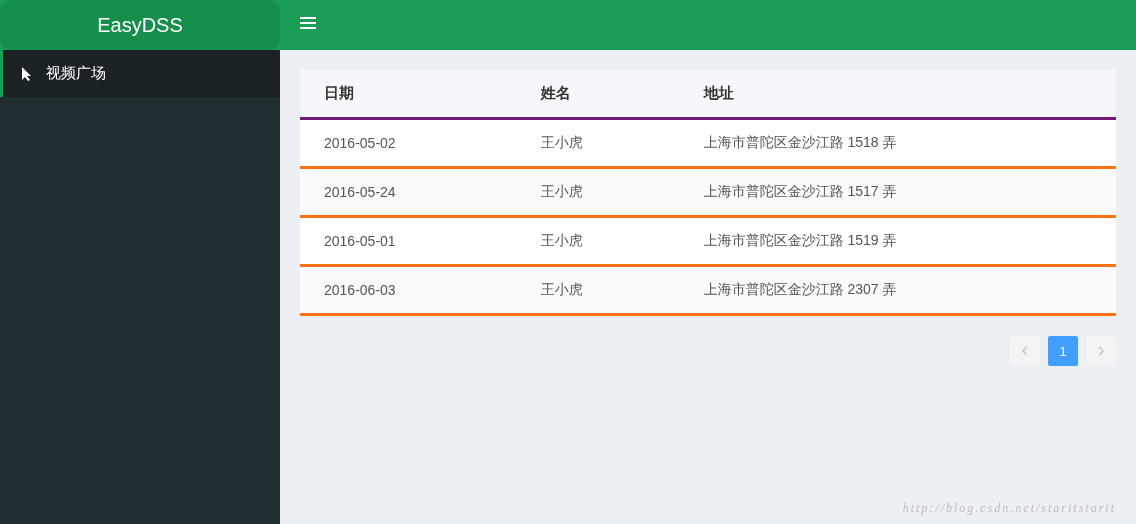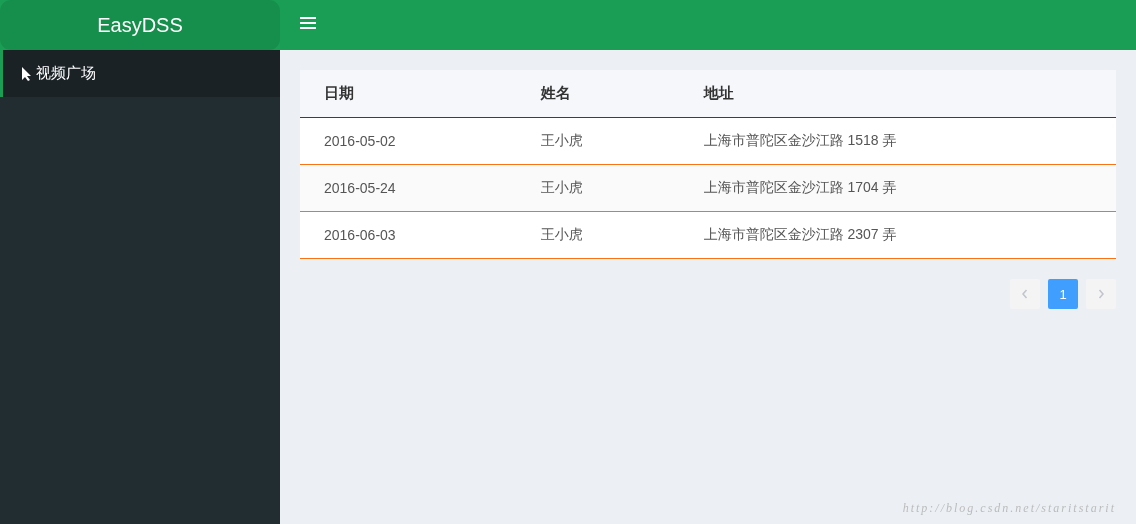--- a/index.html
+++ b/index.html
@@ -6,31 +6,31 @@
     body { font-family: "Helvetica Neue", Helvetica, "PingFang SC", "Microsoft YaHei", Arial, sans-serif; background: #f0f0f0; width: 1136px; height: 524px; overflow: hidden; }
     
     .header { height: 50px; background: #1a9e55; display: flex; }
     .logo-area { width: 280px; background: #168f4c; display: flex; align-items: center; justify-content: center; color: #fff; font-size: 20px; font-weight: 400; border-radius: 11px; }
     .toolbar-area { flex: 1; display: flex; align-items: center; padding: 0 20px; }
     .menu-toggle { color: #fff; cursor: pointer; }
     .menu-toggle svg { width: 16px; height: 16px; }
     
     .body-area { display: flex; height: calc(100% - 50px); }
     .sidebar { width: 280px; background: #222d32; color: #b8c7ce; }
-    .sidebar-item { display: flex; align-items: center; padding: 14px 20px; cursor: pointer; font-size: 15px; color: #b8c7ce; }
+    .sidebar-item { display: flex; align-items: center; padding: 14px 20px; cursor: pointer; font-size: 15px; gap: 10px; color: #b8c7ce; }
     .sidebar-item.active { background: #1a2226; color: #fff; border-left: 3px solid #1a9e55; padding-left: 17px; }
     .sidebar-item .icon { width: 16px; height: 16px; display: inline-flex; align-items: center; justify-content: center; }
     
     .main { flex: 1; padding: 20px; background: #ecf0f5; overflow: auto; }
     .banner { background: #1a9e55; color: #fff; padding: 16px 20px; border-radius: 4px; margin-bottom: 20px; font-size: 14px; }
     
     .table-container { background: #fff; }
     .data-table { width: 100%; border-collapse: collapse; }
-    .data-table th { background: #f5f7fa; padding: 14px 24px; text-align: left; font-weight: 600; color: #333; font-size: 15px; border-bottom: 1px solid #701a75; }
-    .data-table td { padding: 14px 24px; text-align: left; color: #555; font-size: 14px; border-bottom: 1px solid #f97316; }
+    .data-table th { background: #f5f7fa; padding: 14px 24px; text-align: left; font-weight: 600; color: #333; font-size: 15px; border-bottom: 3px solid #701a75; }
+    .data-table td { padding: 14px 24px; text-align: left; color: #555; font-size: 14px; border-bottom: 3px solid #f97316; }
     .data-table tbody tr:nth-child(even) { background: #fafafa; }
     
     .pagination { display: flex; justify-content: flex-end; gap: 8px; margin-top: 20px; }
     .page-btn { width: 30px; height: 30px; display: flex; align-items: center; justify-content: center; background: #f4f4f5; border-radius: 2px; cursor: pointer; color: #999; font-size: 13px; }
     .page-btn.active { background: #409eff; color: #fff; }
     .page-btn.disabled { color: #c0c4cc; cursor: not-allowed; }
     
     .watermark { position: fixed; bottom: 8px; right: 20px; color: #bbb; font-style: italic; font-family: serif; font-size: 12px; pointer-events: none; letter-spacing: 2px; }
   </style>
 </head>
@@ -76,21 +76,26 @@
         </thead>
         <tbody>
           <tr>
             <td>2016-05-02</td>
             <td>王小虎</td>
             <td>上海市普陀区金沙江路 1518 弄</td>
           </tr>
           <tr>
             <td>2016-05-24</td>
             <td>王小虎</td>
-            <td>上海市普陀区金沙江路 1704 弄</td>
+            <td>上海市普陀区金沙江路 1517 弄</td>
+          </tr>
+          <tr>
+            <td>2016-05-01</td>
+            <td>王小虎</td>
+            <td>上海市普陀区金沙江路 1519 弄</td>
           </tr>
           <tr>
             <td>2016-06-03</td>
             <td>王小虎</td>
             <td>上海市普陀区金沙江路 2307 弄</td>
           </tr>
         </tbody>
       </table>
     </div>
 

